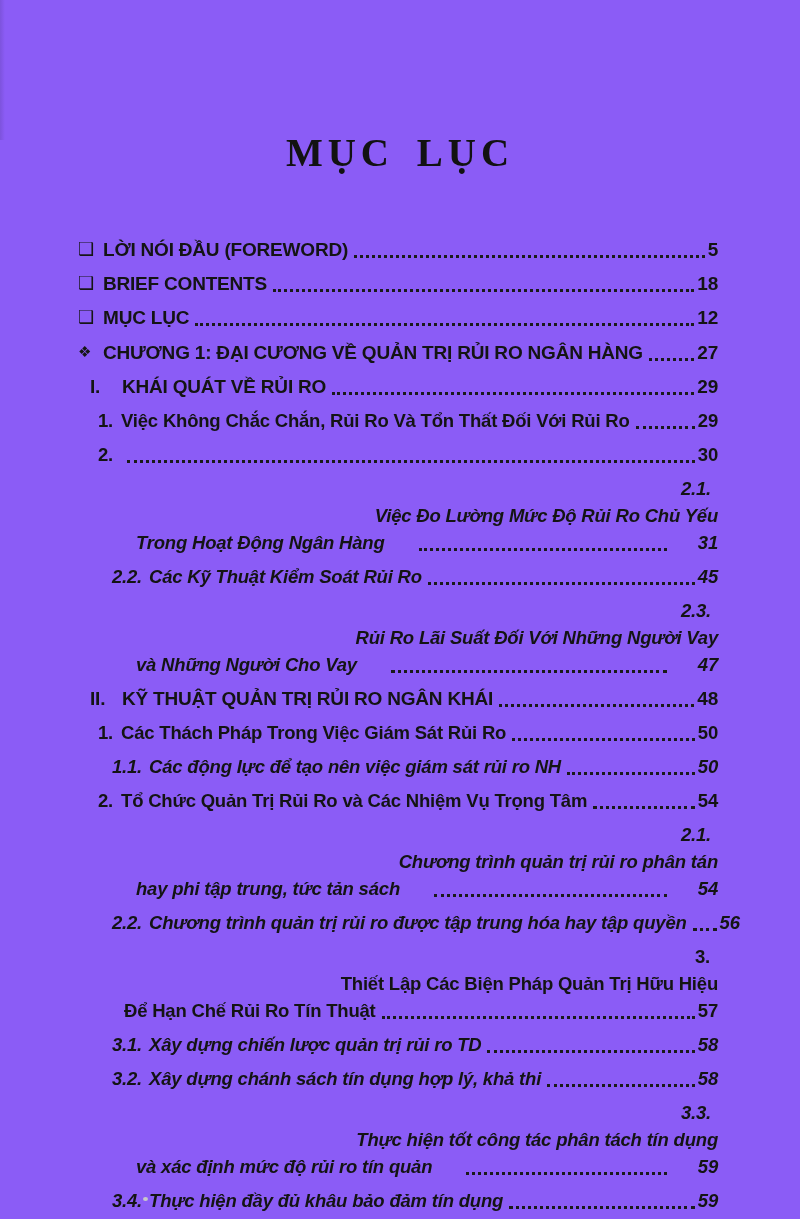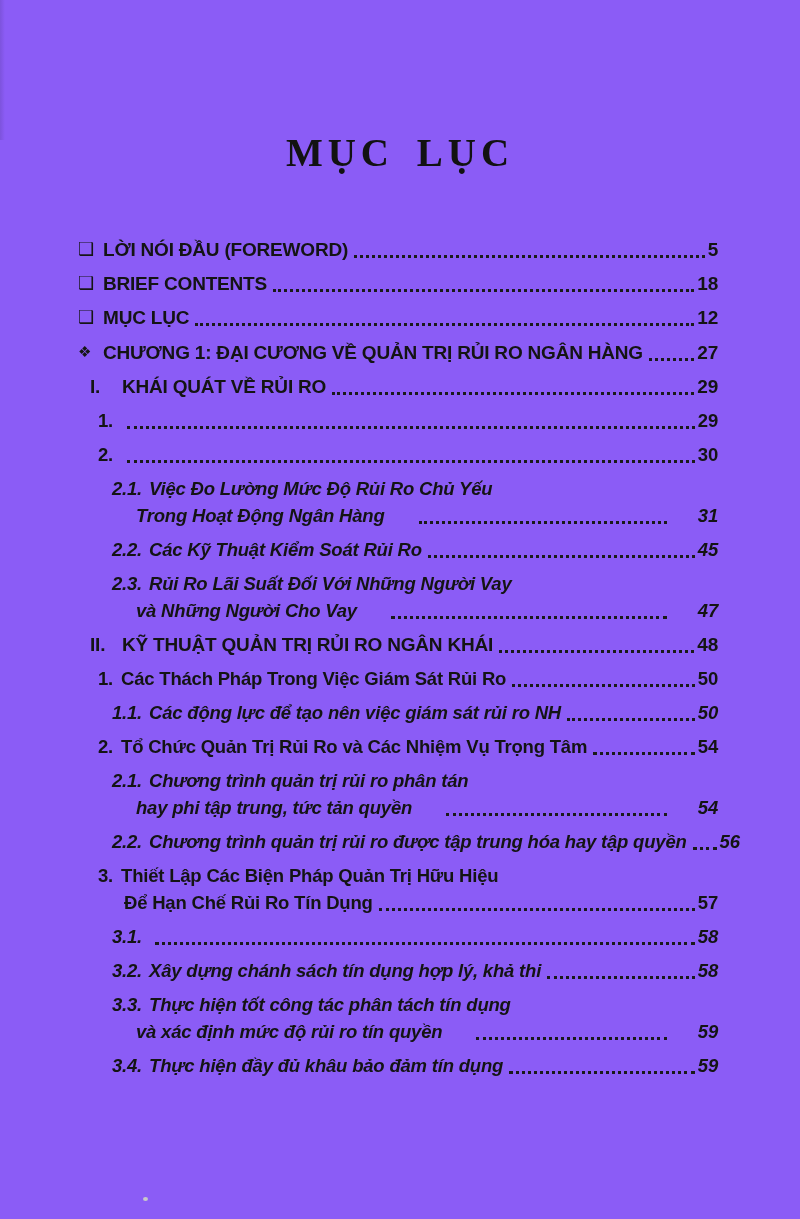--- a/index.html
+++ b/index.html
@@ -40,21 +40,21 @@
   .row {
     display: flex;
     align-items: flex-end;
     line-height: 27px;
     font-weight: bold;
     padding-right: 82px;
     letter-spacing: -0.2px;
     margin-bottom: 7px;
     white-space: nowrap;
   }
-  .row.has-cont { margin-bottom: 0; }
+  .row.has-cont { margin-bottom: 0; flex-direction: column; }
 
   .r-front, .r-chapter { padding-left: 78px; font-size: 19px; }
   .r-section            { padding-left: 90px; font-size: 19px; }
   .r-item               { padding-left: 98px; font-size: 18.5px; }
   .r-subitem            { padding-left: 112px; font-size: 18.5px; font-style: italic; }
   .r-cont-item          { padding-left: 124px; font-size: 18.5px; }
   .r-cont-subitem       { padding-left: 136px; font-size: 18.5px; font-style: italic; gap: 28px; }
 
   .bullet {
     flex: 0 0 auto; display: inline-block; width: 25px;
@@ -109,20 +109,21 @@
         <span class="pg">27</span>
       </div>
       <div class="row r-section">
         <span class="num">I.</span>
         <span class="lbl">KHÁI QUÁT VỀ RỦI RO</span>
         <span class="leader"></span>
         <span class="pg">29</span>
       </div>
       <div class="row r-item">
         <span class="num">1.</span>
+        <span class="lbl">Việc Không Chắc Chắn, Rủi Ro Và Tổn Thất Đối Với Rủi Ro</span>
         <span class="leader"></span>
         <span class="pg">29</span>
       </div>
       <div class="row r-item">
         <span class="num">2.</span>
         <span class="leader"></span>
         <span class="pg">30</span>
       </div>
       <div class="row r-subitem has-cont">
         <span class="num">2.1.</span>
@@ -170,56 +171,57 @@
         <span class="num">2.</span>
         <span class="lbl">Tổ Chức Quản Trị Rủi Ro và Các Nhiệm Vụ Trọng Tâm</span>
         <span class="leader"></span>
         <span class="pg">54</span>
       </div>
       <div class="row r-subitem has-cont">
         <span class="num">2.1.</span>
         <span class="lbl">Chương trình quản trị rủi ro phân tán</span>
       </div>
       <div class="row r-cont-subitem">
-        <span class="lbl">hay phi tập trung, tức tản quyền</span>
+        <span class="lbl">hay phi tập trung, tức tản sách</span>
         <span class="leader"></span>
         <span class="pg">54</span>
       </div>
       <div class="row r-subitem">
         <span class="num">2.2.</span>
         <span class="lbl">Chương trình quản trị rủi ro được tập trung hóa hay tập quyền</span>
         <span class="leader"></span>
         <span class="pg">56</span>
       </div>
       <div class="row r-item has-cont">
         <span class="num">3.</span>
         <span class="lbl">Thiết Lập Các Biện Pháp Quản Trị Hữu Hiệu</span>
       </div>
       <div class="row r-cont-item">
-        <span class="lbl">Để Hạn Chế Rủi Ro Tín Dụng</span>
+        <span class="lbl">Để Hạn Chế Rủi Ro Tín Thuật</span>
         <span class="leader"></span>
         <span class="pg">57</span>
       </div>
       <div class="row r-subitem">
         <span class="num">3.1.</span>
+        <span class="lbl">Xây dựng chiến lược quản trị rủi ro TD</span>
         <span class="leader"></span>
         <span class="pg">58</span>
       </div>
       <div class="row r-subitem">
         <span class="num">3.2.</span>
         <span class="lbl">Xây dựng chánh sách tín dụng hợp lý, khả thi</span>
         <span class="leader"></span>
         <span class="pg">58</span>
       </div>
       <div class="row r-subitem has-cont">
         <span class="num">3.3.</span>
         <span class="lbl">Thực hiện tốt công tác phân tách tín dụng</span>
       </div>
       <div class="row r-cont-subitem">
-        <span class="lbl">và xác định mức độ rủi ro tín quyền</span>
+        <span class="lbl">và xác định mức độ rủi ro tín quản</span>
         <span class="leader"></span>
         <span class="pg">59</span>
       </div>
       <div class="row r-subitem">
         <span class="num">3.4.</span>
         <span class="lbl">Thực hiện đầy đủ khâu bảo đảm tín dụng</span>
         <span class="leader"></span>
         <span class="pg">59</span>
       </div>
     </div>

